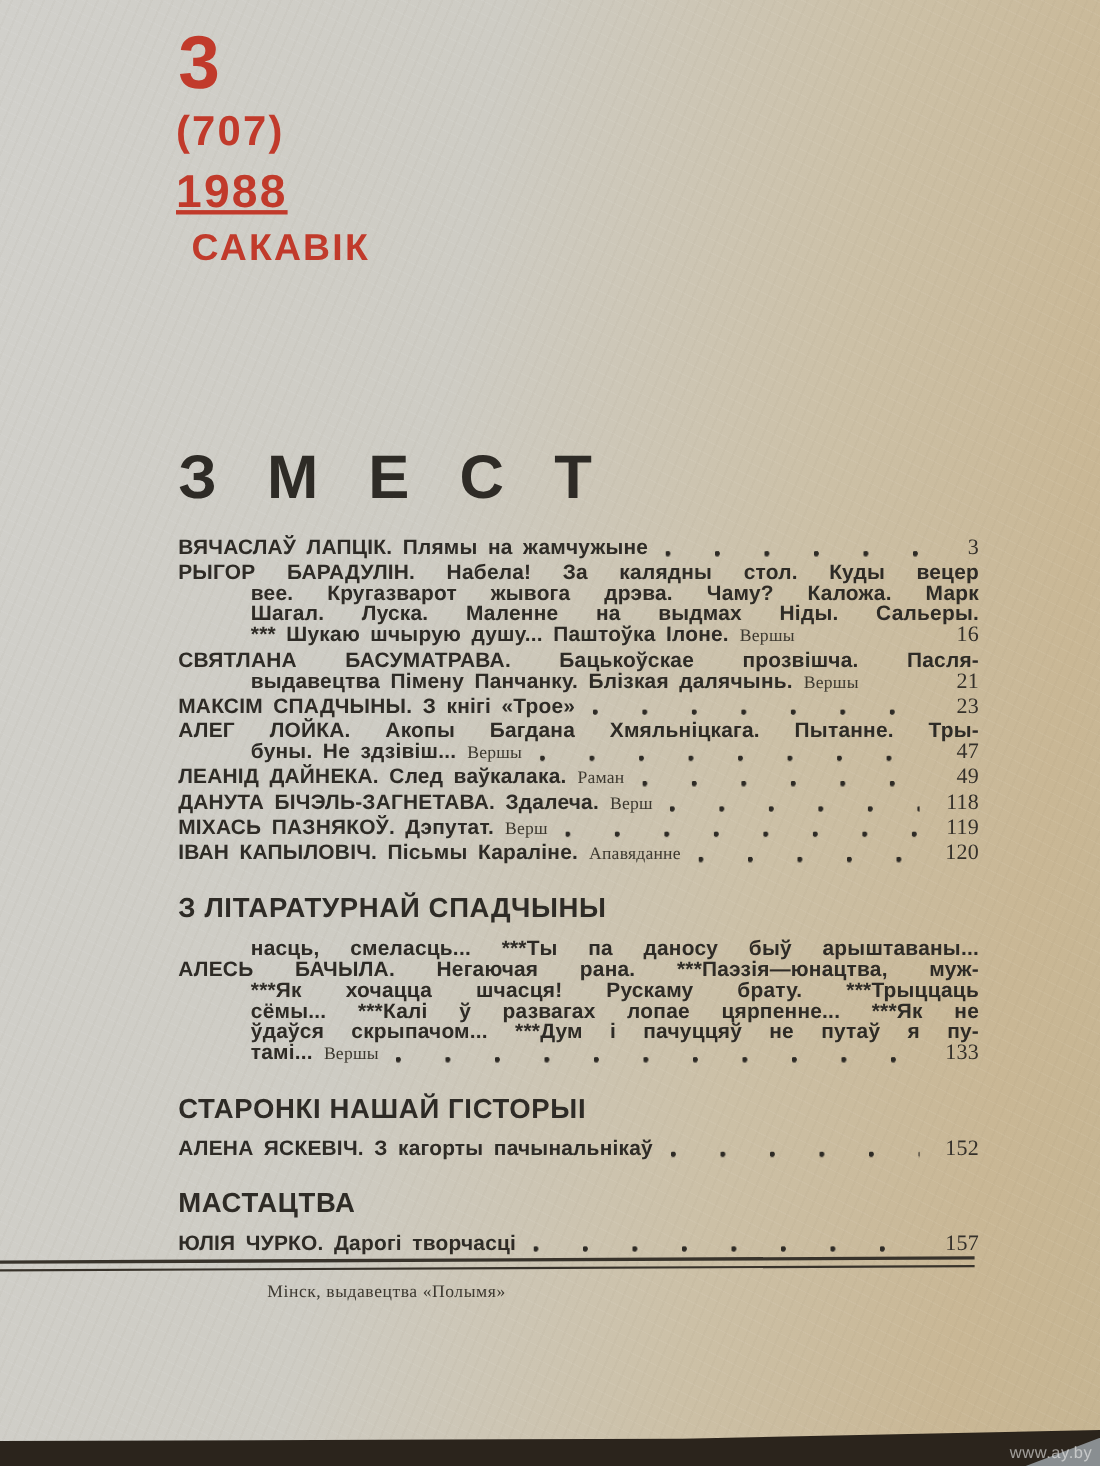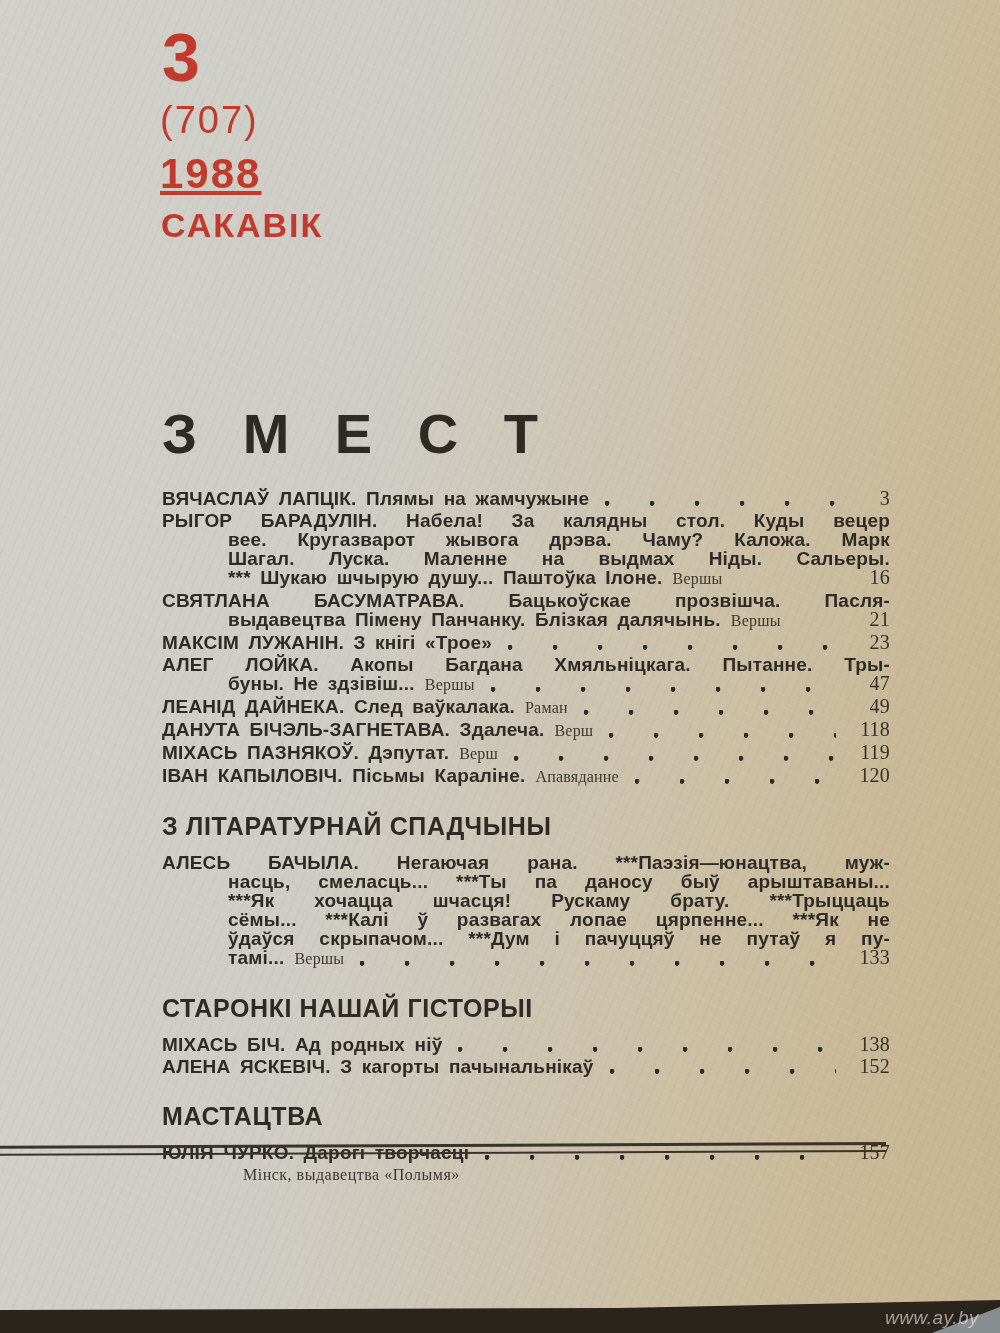--- a/index.html
+++ b/index.html
@@ -11,23 +11,23 @@
   
   #scan::before{
     content:"";position:absolute;inset:0;pointer-events:none;
     background:
       repeating-linear-gradient(113deg,rgba(120,108,86,.035) 0 2px,rgba(0,0,0,0) 2px 9px),
       repeating-linear-gradient(27deg,rgba(255,255,255,.05) 0 1px,rgba(0,0,0,0) 1px 11px);
   }
   .red{color:var(--accent);}
   
   .m-issue{position:absolute;left:162px;top:24px;font-size:68px;line-height:66px;font-weight:bold;letter-spacing:1px;}
-  .m-no{position:absolute;left:160px;top:100px;font-size:38px;line-height:40px;font-weight:normal;letter-spacing:2px;}
+  .m-no{position:absolute;left:160px;top:100px;font-size:38px;line-height:40px;font-weight:bold;letter-spacing:2px;}
   .m-year{position:absolute;left:160px;top:144px;font-size:42px;line-height:60px;font-weight:bold;letter-spacing:2px;text-decoration:underline;}
-  .m-month{position:absolute;left:161px;top:206px;font-size:34px;line-height:38px;font-weight:bold;letter-spacing:2px;}
+  .m-month{position:absolute;left:174px;top:206px;font-size:34px;line-height:38px;font-weight:bold;letter-spacing:2px;}
   
   .c-title{position:absolute;left:162px;top:412px;font-size:56px;line-height:44px;font-weight:bold;letter-spacing:15px;color:var(--ink);}
   
   #toc{position:absolute;left:162px;top:486px;width:728px;color:var(--ink);}
   .entry{font-size:19px;line-height:19px;font-weight:bold;margin-top:3px;word-spacing:4px;letter-spacing:.2px;}
   .bline{text-align:justify;text-align-last:justify;}
   .bline.cont{padding-left:66px;}
   .lastrow{display:flex;align-items:baseline;}
   .lastrow.cont{padding-left:66px;justify-content:flex-end;}
   .genre{font-family:"Liberation Serif",serif;font-weight:normal;font-size:16px;color:#3c382f;margin-left:10px;white-space:nowrap;}
@@ -41,22 +41,22 @@
   .rule{position:absolute;left:0;top:1142px;width:886px;height:5px;
     border-top:3px solid #38332b;border-bottom:2px solid #38332b;
     transform:rotate(-.25deg);transform-origin:right center;}
   .imprint{position:absolute;left:243px;top:1163px;font-family:"Liberation Serif",serif;
     font-size:16px;line-height:24px;color:#3b372f;letter-spacing:.5px;}
   
   .backdrop{position:absolute;left:0;bottom:0;width:1000px;height:34px;background:var(--backdrop);
     clip-path:polygon(0 11px,62% 9px,100% 1px,100% 100%,0 100%);}
   .corner{position:absolute;right:0;bottom:0;width:74px;height:26px;background:#9aa1a6;
     clip-path:polygon(100% 0,8% 100%,100% 100%);opacity:.85;}
-  .wm{position:absolute;right:21px;bottom:4px;font-size:19px;letter-spacing:.5px;
-    color:rgba(240,240,238,.6);font-family:"Liberation Sans",sans-serif;font-style:italic;}
+  .wm{position:absolute;right:7px;bottom:4px;font-size:15px;letter-spacing:.5px;
+    color:rgba(240,240,238,.6);font-family:"Liberation Sans",sans-serif;}
 </style>
 </head>
 <body>
 
 <div id="scan" style="--accent: #c13a2b; --ink: #2e2b26; --backdrop: #2b241c;">
 
   <div class="m-issue red">3</div>
   <div class="m-no red">(707)</div>
   <div class="m-year red">1988</div>
   <div class="m-month red">САКАВІК</div>
@@ -86,21 +86,21 @@
         <div class="bline">СВЯТЛАНА БАСУМАТРАВА. Бацькоўскае прозвішча. Пасля-</div>
         <div class="lastrow cont">
           <span>выдавецтва Пімену Панчанку. Блізкая далячынь.</span>
           <span class="genre">Вершы</span>
           <span class="leader nodots"></span>
           <span class="pg">21</span>
         </div>
       </div>
       <div class="entry">
         <div class="lastrow">
-          <span>МАКСІМ ЛУЖАНІН. З кнігі «Трое»</span>
+          <span>МАКСІМ СПАДЧЫНЫ. З кнігі «Трое»</span>
           <span class="leader"></span>
           <span class="pg">23</span>
         </div>
       </div>
       <div class="entry">
         <div class="bline">АЛЕГ ЛОЙКА. Акопы Багдана Хмяльніцкага. Пытанне. Тры-</div>
         <div class="lastrow cont">
           <span>буны. Не здзівіш...</span>
           <span class="genre">Вершы</span>
           <span class="leader"></span>
@@ -134,40 +134,33 @@
       <div class="entry">
         <div class="lastrow">
           <span>ІВАН КАПЫЛОВІЧ. Пісьмы Караліне.</span>
           <span class="genre">Апавяданне</span>
           <span class="leader"></span>
           <span class="pg">120</span>
         </div>
       </div>
       <div class="sect">З ЛІТАРАТУРНАЙ СПАДЧЫНЫ</div>
       <div class="entry">
+        <div class="bline cont">насць, смеласць... ***Ты па даносу быў арыштаваны...</div>
         <div class="bline">АЛЕСЬ БАЧЫЛА. Негаючая рана. ***Паэзія—юнацтва, муж-</div>
-        <div class="bline cont">насць, смеласць... ***Ты па даносу быў арыштаваны...</div>
         <div class="bline cont">***Як хочацца шчасця! Рускаму брату. ***Трыццаць</div>
         <div class="bline cont">сёмы... ***Калі ў развагах лопае цярпенне... ***Як не</div>
         <div class="bline cont">ўдаўся скрыпачом... ***Дум і пачуццяў не путаў я пу-</div>
         <div class="lastrow cont">
           <span>тамі...</span>
           <span class="genre">Вершы</span>
           <span class="leader"></span>
           <span class="pg">133</span>
         </div>
       </div>
       <div class="sect">СТАРОНКІ НАШАЙ ГІСТОРЫІ</div>
-      <div class="entry">
-        <div class="lastrow">
-          <span>МІХАСЬ БІЧ. Ад родных ніў</span>
-          <span class="leader"></span>
-          <span class="pg">138</span>
-        </div>
-      </div>
       <div class="entry">
         <div class="lastrow">
           <span>АЛЕНА ЯСКЕВІЧ. З кагорты пачынальнікаў</span>
           <span class="leader"></span>
           <span class="pg">152</span>
         </div>
       </div>
       <div class="sect">МАСТАЦТВА</div>
       <div class="entry">
         <div class="lastrow">

